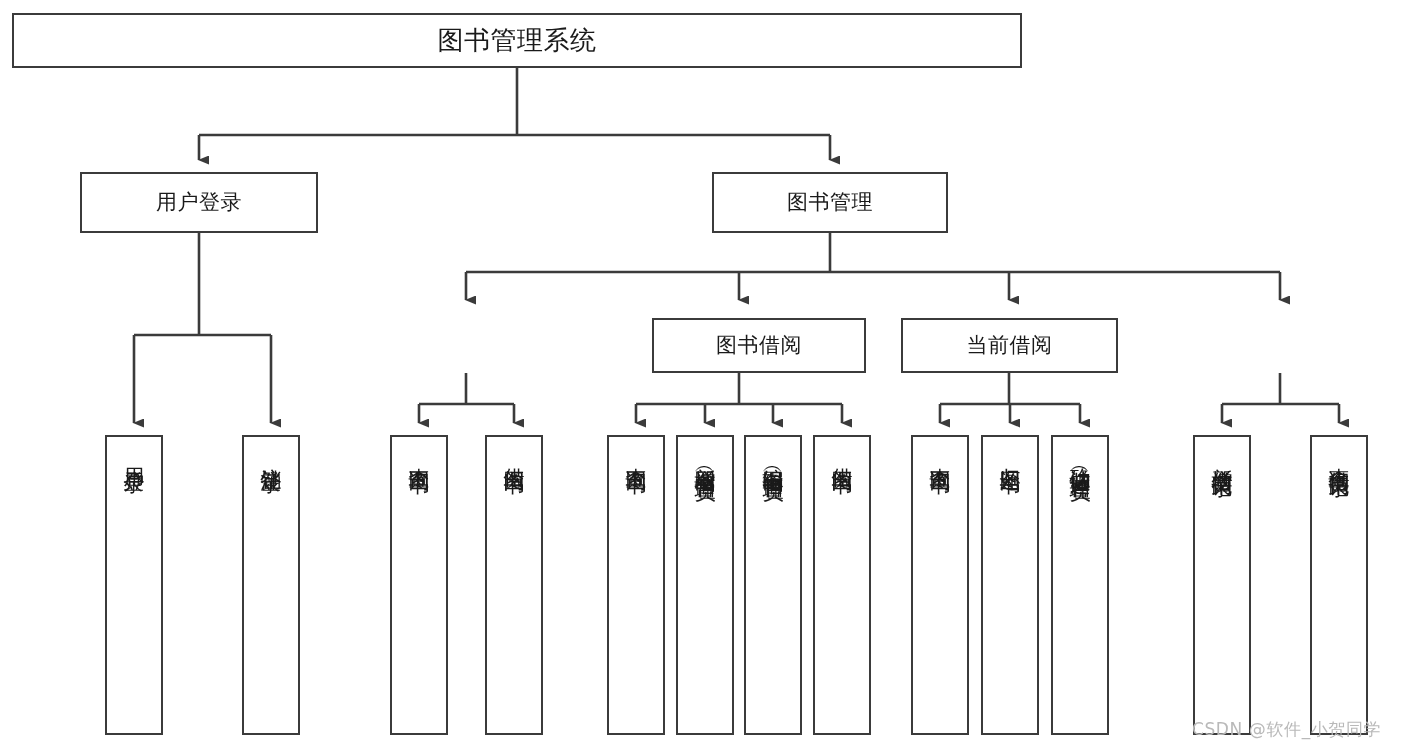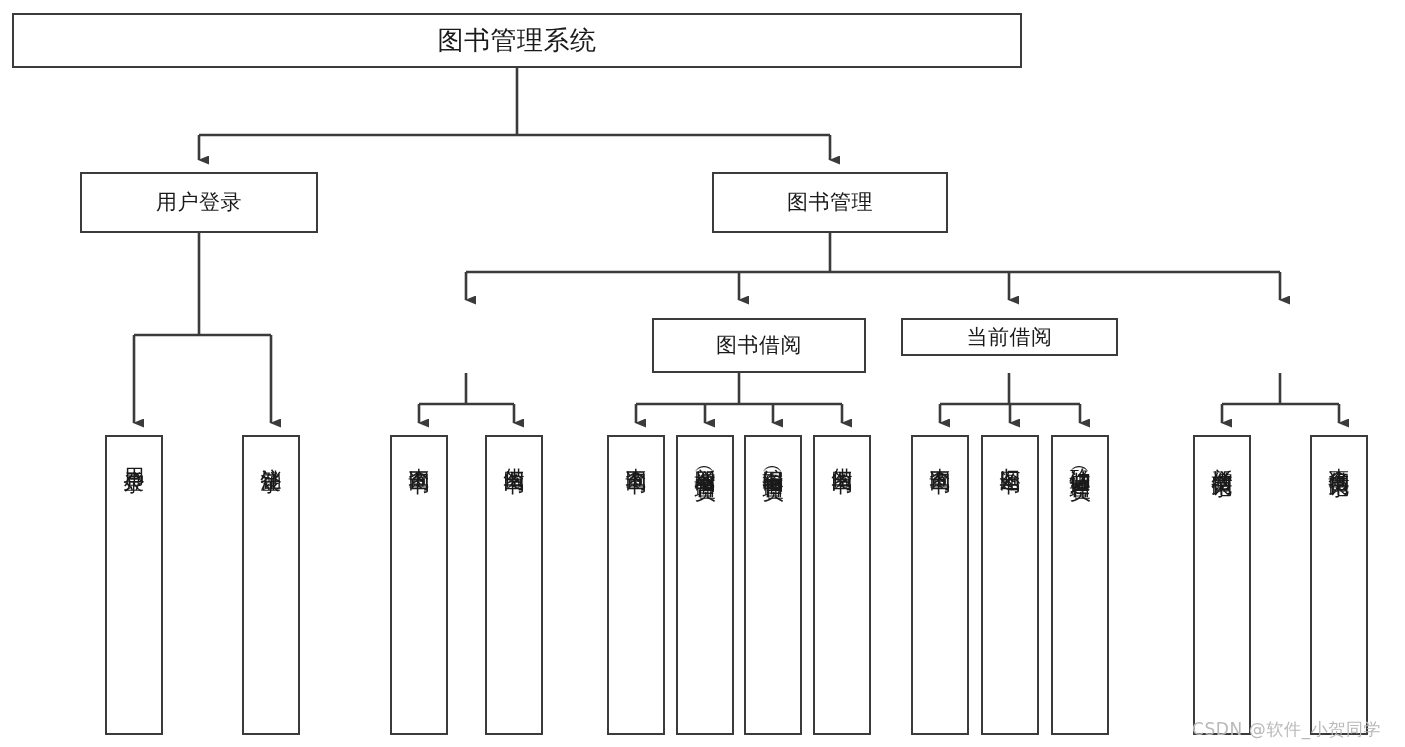--- a/index.html
+++ b/index.html
@@ -134,21 +134,21 @@
 
   <div class="node horizontal" style="left:712px; top:172px; width:236px; height:61px;">
     <span class="node-label">图书管理</span>
   </div>
 
 
   <div class="node horizontal" style="left:632px; top:318px; width:214px; height:55px;margin-left:20px;">
     <span class="node-label">图书借阅</span>
   </div>
 
-  <div class="node horizontal" style="left:901px; top:318px; width:217px; height:38px;">
+  <div class="node horizontal" style="left:901px; top:318px; width:217px; height:55px;">
     <span class="node-label">当前借阅</span>
   </div>
 
 
   <div class="node vertical" style="left:105px; top:435px; width:58px; height:300px;">
     <span class="node-label">用户登录</span>
   </div>
 
   <div class="node vertical" style="left:242px; top:435px; width:58px; height:300px;">
     <span class="node-label">注销登录</span>

